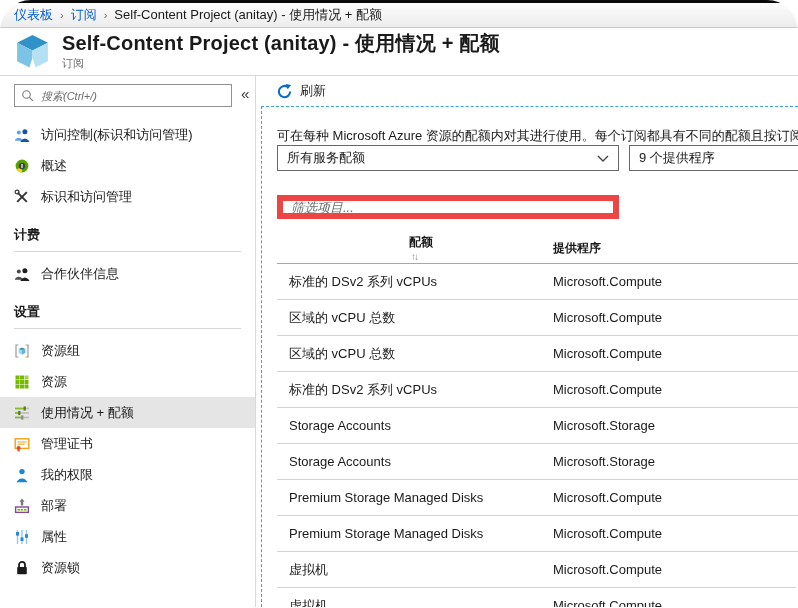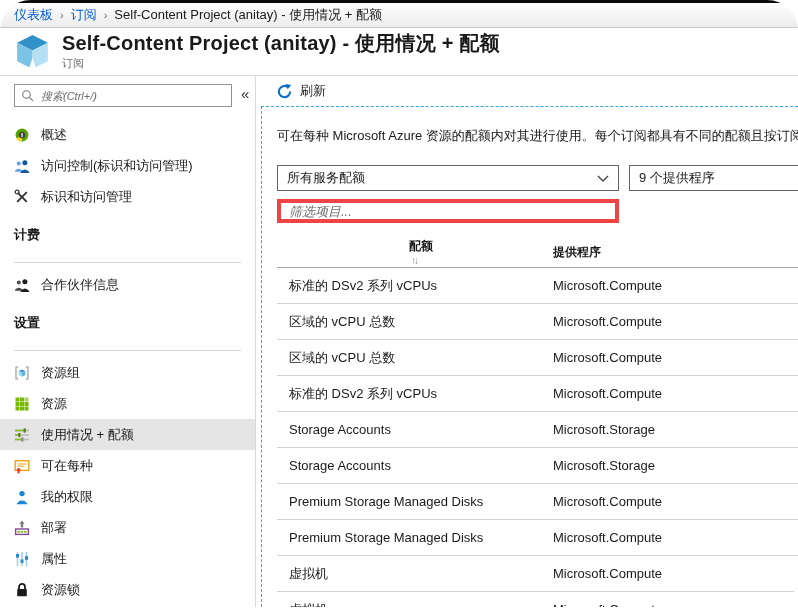--- a/index.html
+++ b/index.html
@@ -30,36 +30,36 @@
   .search-box svg { width:14px; height:14px; flex:none; }
   .search-box input { border:none; outline:none; width:100%; font-size:11px; font-style:italic; color:#333; font-family:inherit; background:transparent; }
   .search-box input::placeholder { color:#6e6e6e; font-style:italic; }
   .collapse-btn { margin-left:9px; margin-top:2px; font-size:15px; color:#333; cursor:pointer; line-height:1; }
 
   .nav { margin-top:12px; }
   .nav-item { height:31px; display:flex; align-items:center; padding-left:14px; gap:11px; font-size:13px; cursor:pointer; }
   .nav-item.selected { background:#e5e5e5; }
   .nav-item .ic { width:16px; height:16px; flex:none; }
   .nav-item .ic svg { width:16px; height:16px; display:block; }
-  .nav-section { margin:14px 14px 6px 14px; padding-bottom:18px; border-bottom:1px solid #d6d6d6; font-size:13px; font-weight:bold; color:#1a1a1a; }
+  .nav-section { margin:14px 14px 6px 14px; padding-bottom:7px; border-bottom:1px solid #d6d6d6; font-size:13px; font-weight:bold; color:#1a1a1a; }
 
   
   .main { flex:1; position:relative; overflow:hidden; }
   .toolbar { height:30px; display:flex; align-items:center; padding-left:21px; gap:8px; font-size:13px; }
   .toolbar svg { width:15px; height:15px; display:block; }
   .refresh-btn { display:flex; align-items:center; gap:8px; cursor:pointer; }
 
   .focus-area { margin-left:5px; height:501px; border-top:1px dashed #39a3dd; border-left:1px dashed #39a3dd; padding-left:15px; overflow:hidden; }
   .desc { margin-top:20px; font-size:13px; color:#1a1a1a; white-space:nowrap; overflow:hidden; }
 
-  .filter-row { display:flex; gap:10px; margin-top:20px; }
+  .filter-row { display:flex; gap:10px; }
   .select-box { flex:none; width:342px; height:26px; border:1px solid #666; background:#fff; display:flex; align-items:center; justify-content:space-between; padding:0 9px; font-size:13px; cursor:pointer; }
   .select-box.providers { width:320px; }
   .select-box svg { width:12px; height:7px; flex:none; }
-  .filter-input { margin-top:8px; width:342px; height:24px; border:4px solid #ef4444; padding:0 8px; font-size:13px; font-family:inherit; color:#333; display:block; }
+  .filter-input { margin-top:24px; width:342px; height:24px; border:6px solid #ef4444; padding:0 8px; font-size:13px; font-family:inherit; color:#333; display:block; }
   .filter-input::placeholder { color:#6e6e6e; font-style:italic; }
 
   .table { margin-top:14px; }
   .t-head { display:flex; align-items:center; height:31px; border-bottom:1px solid #a6a6a6; font-size:12px; font-weight:bold; }
   .th-quota { width:276px; padding-left:12px; display:flex; align-items:center; justify-content:space-between; cursor:pointer;flex-direction:column; }
   .sort-glyph { font-size:10px; color:#8a8a8a; letter-spacing:-2px; margin-right:14px; font-weight:normal; }
   .th-provider { cursor:pointer; }
   .t-row { display:flex; align-items:center; height:36px; border-bottom:1px solid #d2d2d2; font-size:13px; cursor:pointer; }
   .td-quota { width:276px; padding-left:12px; flex:none; }
 </style>
@@ -102,38 +102,38 @@
             <line x1="9.6" y1="9.6" x2="13.6" y2="13.6" stroke="#7a7a7a" stroke-width="1.3"></line>
           </svg>
           <input type="text" placeholder="搜索(Ctrl+/)" style="">
         </div>
         <span class="collapse-btn">«</span>
       </div>
       <nav class="nav" id="sidebar-nav">
           <div class="nav-item">
             <span class="ic">
               <svg viewBox="0 0 16 16">
+                <circle cx="4.8" cy="5.6" r="2" fill="#5ea0ef"></circle>
+                <path d="M1 12.8Q4.8 8.6 8.6 12.8L8.6 13.8 1 13.8Z" fill="#5ea0ef"></path>
+                <circle cx="10.9" cy="4.7" r="2.5" fill="#14569d"></circle>
+                <path d="M6.6 14Q10.9 9 15.2 14L15.2 15 6.6 15Z" fill="#14569d"></path>
+              </svg>
+            </span>
+            <span>访问控制(标识和访问管理)</span>
+          </div>
+          <div class="nav-item">
+            <span class="ic">
+              <svg viewBox="0 0 16 16">
                 <circle cx="8" cy="8" r="6.4" fill="#57a300"></circle>
                 <path d="M8 8L2.4 11.7A6.4 6.4 0 0 0 8 14.4Z" fill="#fcd116"></path>
                 <circle cx="8" cy="8" r="3.2" fill="#404040"></circle>
                 <rect x="7.4" y="6" width="1.2" height="4" fill="#fff"></rect>
               </svg>
             </span>
             <span>概述</span>
-          </div>
-          <div class="nav-item">
-            <span class="ic">
-              <svg viewBox="0 0 16 16">
-                <circle cx="4.8" cy="5.6" r="2" fill="#5ea0ef"></circle>
-                <path d="M1 12.8Q4.8 8.6 8.6 12.8L8.6 13.8 1 13.8Z" fill="#5ea0ef"></path>
-                <circle cx="10.9" cy="4.7" r="2.5" fill="#14569d"></circle>
-                <path d="M6.6 14Q10.9 9 15.2 14L15.2 15 6.6 15Z" fill="#14569d"></path>
-              </svg>
-            </span>
-            <span>访问控制(标识和访问管理)</span>
           </div>
           <div class="nav-item">
             <span class="ic">
               <svg viewBox="0 0 16 16">
                 <path d="M3.6 3.6L12.8 12.8" stroke="#333" stroke-width="1.9" fill="none"></path>
                 <path d="M12.8 3.2L3.2 12.8" stroke="#333" stroke-width="1.9" fill="none"></path>
                 <circle cx="3.1" cy="3.1" r="1.9" fill="none" stroke="#333" stroke-width="1.2"></circle>
               </svg>
             </span>
             <span>标识和访问管理</span>
@@ -200,21 +200,21 @@
           <div class="nav-item">
             <span class="ic">
               <svg viewBox="0 0 16 16">
                 <rect x="1.2" y="2.8" width="13.6" height="9.6" fill="#fff" stroke="#f2a116" stroke-width="1.4"></rect>
                 <line x1="3.5" y1="6" x2="12.5" y2="6" stroke="#f2a116" stroke-width="1"></line>
                 <line x1="3.5" y1="8.2" x2="10.5" y2="8.2" stroke="#f2a116" stroke-width="1"></line>
                 <circle cx="4.6" cy="12" r="2" fill="#e8442c"></circle>
                 <path d="M3.7 13.4L3.3 15.8 4.6 14.9 5.9 15.8 5.5 13.4Z" fill="#e8442c"></path>
               </svg>
             </span>
-            <span>可在每种</span>
+            <span>管理证书</span>
           </div>
           <div class="nav-item">
             <span class="ic">
               <svg viewBox="0 0 16 16">
                 <circle cx="8" cy="4.6" r="2.7" fill="#1b87d4"></circle>
                 <path d="M2.8 14.4Q8 8 13.2 14.4L13.2 15.2H2.8Z" fill="#1b87d4"></path>
                 <path d="M8 9.4L6.5 11.3h3Z" fill="#fff"></path>
               </svg>
             </span>
             <span>我的权限</span>

